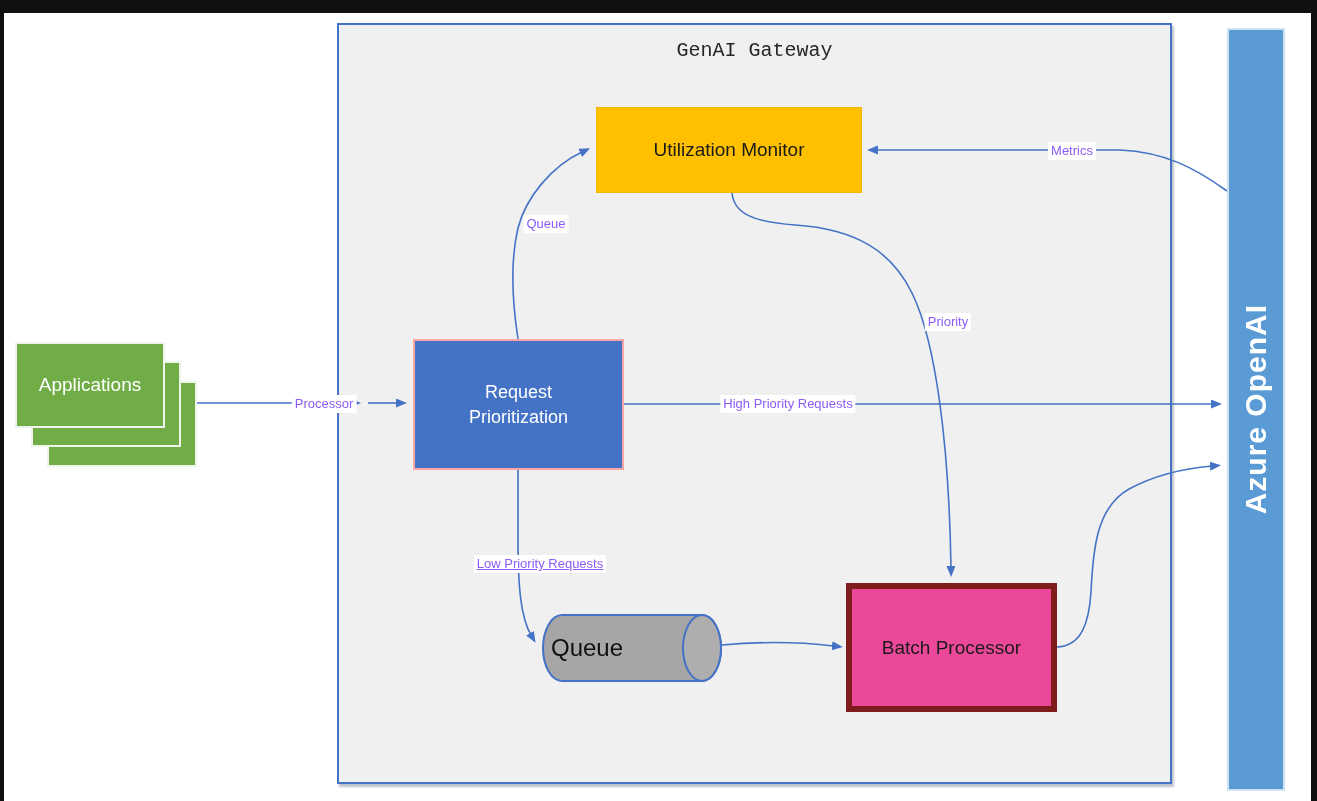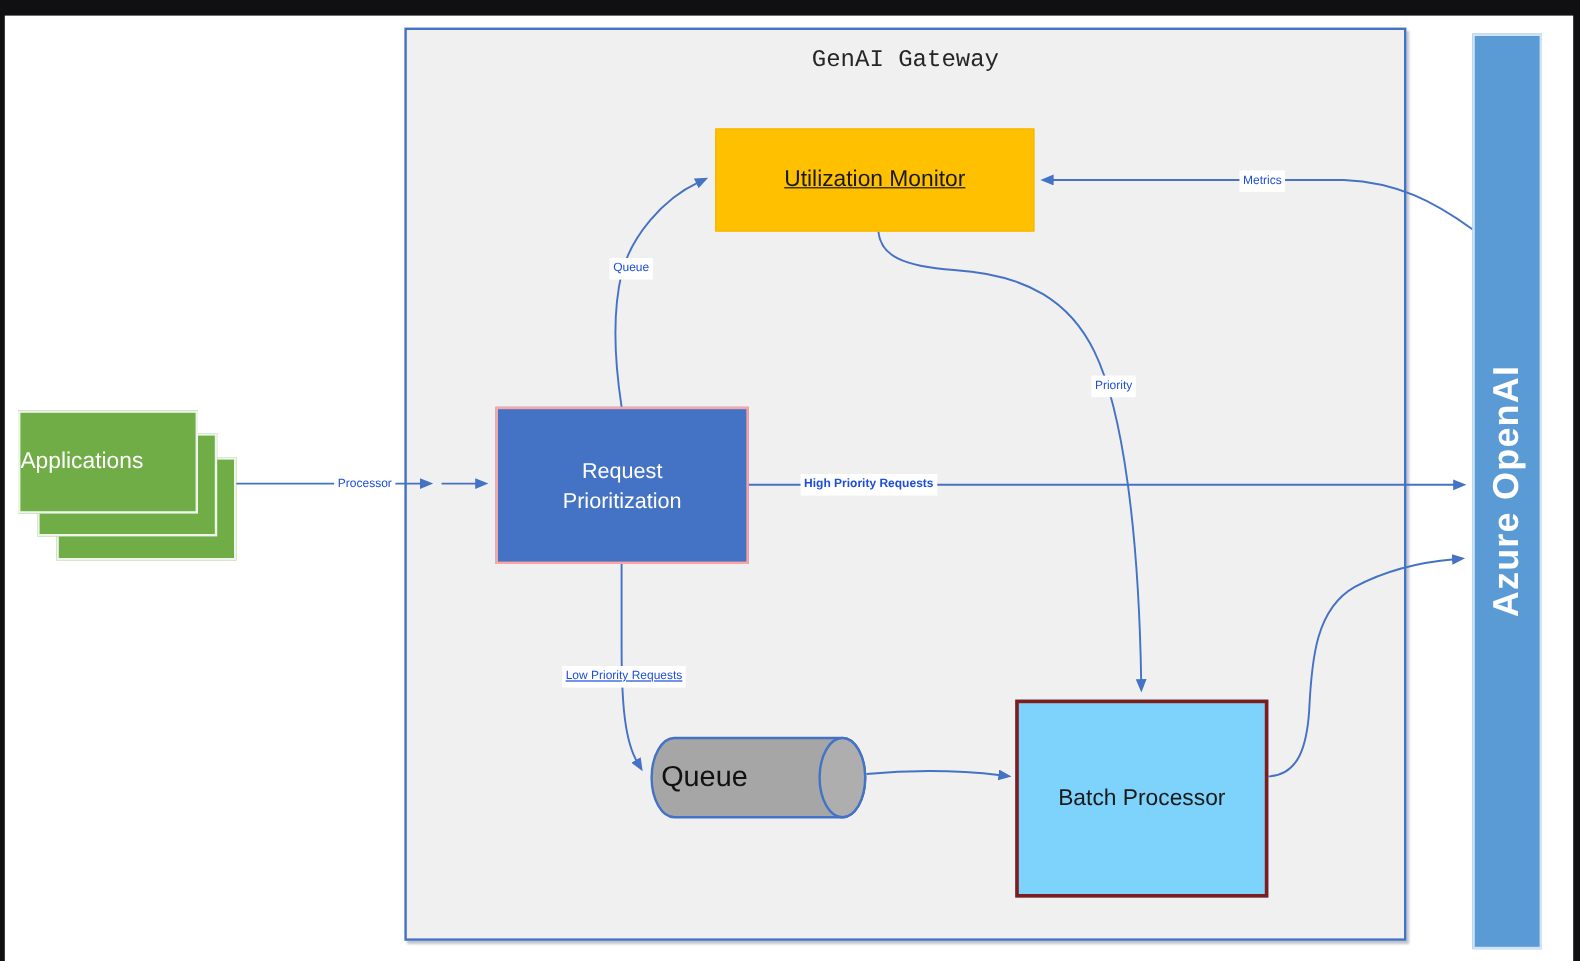--- a/index.html
+++ b/index.html
@@ -28,40 +28,40 @@
 
   
   .app-box{
     width:150px;height:86px;background:#70ad47;border:2px solid #eef4ea;
     box-sizing:border-box;
   }
   .app-back{left:47px;top:381px;}
   .app-mid{left:31px;top:361px;}
   .app-front{
     left:15px;top:342px;
-    display:flex;align-items:center;justify-content:flex-start;
+    display:flex;align-items:center;justify-content:center;
     color:#ffffff;font-size:19px;
   }
 
   
   .node{display:flex;align-items:center;justify-content:center;
         text-align:center;box-sizing:border-box;}
   .req-prio{
     left:413px;top:339px;width:211px;height:131px;
     background:#4472c4;border:2px solid #fca5a5;
     color:#ffffff;font-size:18px;line-height:1.35;padding:0 30px;
   }
   .util-mon{
     left:596px;top:107px;width:266px;height:86px;
     background:#ffc000;border:1px solid #f3b700;
-    color:#1a1a1a;font-size:19px;text-decoration:underline;
+    color:#1a1a1a;font-size:19px;
   }
   .batch-proc{
-    left:846px;top:583px;width:211px;height:165px;
-    background:#7dd3fc;border:3px solid #7f1d1d;
+    left:846px;top:583px;width:211px;height:129px;
+    background:#ec4899;border:6px solid #7f1d1d;
     color:#1a1a1a;font-size:19px;
   }
   .queue-label{
     left:551px;top:631px;width:160px;height:34px;
     color:#111111;font-size:24px;line-height:34px;
   }
 
   
   .azure{
     left:1227px;top:28px;width:58px;height:763px;
@@ -72,22 +72,22 @@
     writing-mode:vertical-rl;transform:rotate(180deg);
     color:#ffffff;font-size:30px;font-weight:bold;letter-spacing:1px;
     white-space:nowrap;
   }
 
   
   .connectors{left:0;top:0;width:1317px;height:801px;pointer-events:none;}
 
   
   .edge-label{
-    background:#ffffff;color:#1d4ed8;font-size:10px;line-height:16px;
-    padding:1px 3px;white-space:nowrap;transform:translate(-50%,-50%);
+    background:#ffffff;color:#8b5cf6;font-size:13px;line-height:16px;
+    padding:1px 3px;white-space:nowrap;transform:translate(-50%,-50%);margin-left:20px;
   }
 </style>
 </head>
 <body>
 
 <div class="abs frame-top"></div>
 <div class="abs frame-left"></div>
 <div class="abs frame-right"></div>
 
 <div class="abs gateway"></div>
@@ -135,14 +135,14 @@
 <div class="abs queue-label">Queue</div>
 
 <div class="abs azure">
   <span class="azure-text">Azure OpenAI</span>
 </div>
 
 <div class="abs edge-label" style="left:304px;top:404px;">Processor</div>
 <div class="abs edge-label" style="left:526px;top:224px;">Queue</div>
 <div class="abs edge-label" style="left:1052px;top:151px;">Metrics</div>
 <div class="abs edge-label" style="left:928px;top:322px;">Priority</div>
-<div class="abs edge-label" style="left:724px;top:404px;font-weight:bold;">High Priority Requests</div>
+<div class="abs edge-label" style="left:768px;top:404px;">High Priority Requests</div>
 <div class="abs edge-label" style="left:520px;top:564px;text-decoration:underline;">Low Priority Requests</div>
 
 </body></html>

